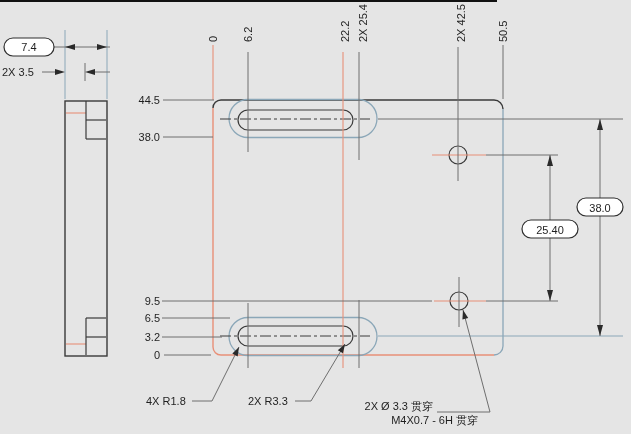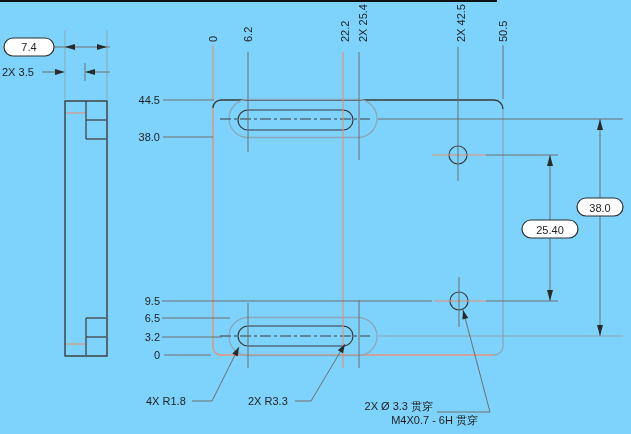--- a/index.html
+++ b/index.html
@@ -1,16 +1,16 @@
 <!DOCTYPE html>
 <html style="--line: #3a3a3a; --highlight: #e89078; --secondary: #8ba7b8; --dim: #6e6e6e;"><head>
 <meta charset="utf-8">
 <style>
   html,body{margin:0;padding:0;background:#ffffff;}
-  #stage{position:relative;width:631px;height:434px;background:#7dd3fc;overflow:hidden;}
+  #stage{position:relative;width:631px;height:434px;background:#e5e5e5;overflow:hidden;}
   svg{position:absolute;left:0;top:0;}
   svg text{font-family:"Liberation Sans","DejaVu Sans",sans-serif;font-size:11px;fill:#1f1f1f;}
   .ln{stroke:var(--line,#3a3a3a);stroke-width:1.4;fill:none;}
   .ln2{stroke:var(--line,#3a3a3a);stroke-width:1.2;fill:none;}
   .thin{stroke:var(--dim,#6e6e6e);stroke-width:1;fill:none;}
   .sal{stroke:var(--highlight,#e89078);stroke-width:1.4;fill:none;}
   .salthin{stroke:var(--highlight,#e89078);stroke-width:1.1;fill:none;}
   .blu{stroke:var(--secondary,#8ba7b8);stroke-width:1.3;fill:none;}
   .bluthin{stroke:var(--secondary,#8ba7b8);stroke-width:1;fill:none;}
   .cline{stroke:#3a3a3a;stroke-width:1;fill:none;stroke-dasharray:11 3 3 3;}

